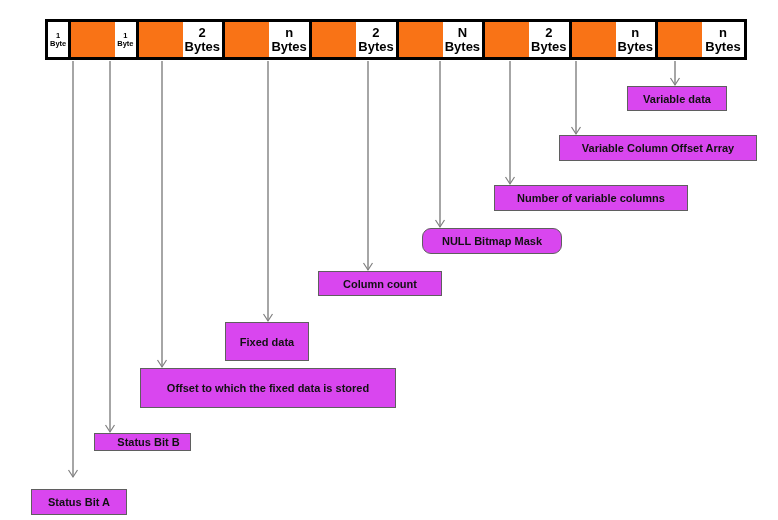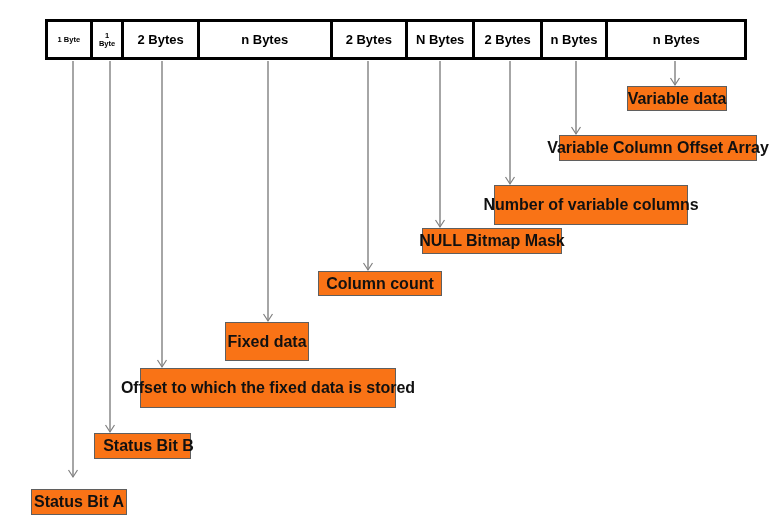--- a/index.html
+++ b/index.html
@@ -28,22 +28,23 @@
 
   
   #byte-bar {
     position: absolute;
     left: 45px;
     top: 19px;
     height: 41px;
     display: flex;
     border: 3px solid #000000;
     box-sizing: border-box;
-    background: #86efac;
+    background: #f97316;
     z-index: 3;
+    gap: 44px;
   }
   .byte-cell {
     box-sizing: border-box;
     border-right: 3px solid #000000;
     display: flex;
     align-items: center;
     justify-content: center;
     text-align: center;
     background: #ffffff;
     font-weight: bold;
@@ -56,25 +57,25 @@
     border-right: none;
   }
   .byte-cell.sz-lg { font-size: 13px; }
   .byte-cell.sz-sm { font-size: 7.5px; }
 
   
   .label-box {
     position: absolute;
     box-sizing: border-box;
     border: 1px solid #5f5f5f;
-    background: #f97316;
+    background: #d946ef;
     display: flex;
     align-items: center;
     justify-content: center;
-    font-size: 16px;
+    font-size: 11px;
     font-weight: bold;
     color: #111111;
     white-space: nowrap;
     z-index: 2;
   }
 </style>
 </head>
 <body>
 
 <div id="canvas">
@@ -126,23 +127,23 @@
       <div class="byte-cell sz-lg" style="width: 134px;">n Bytes</div>
       <div class="byte-cell sz-lg" style="width: 76px;">2  Bytes</div>
       <div class="byte-cell sz-lg" style="width: 68px;">N Bytes</div>
       <div class="byte-cell sz-lg" style="width: 68px;">2 Bytes</div>
       <div class="byte-cell sz-lg" style="width: 66px;">n Bytes</div>
       <div class="byte-cell sz-lg" style="width: 137px;">n Bytes</div>
     </div>
 
   <div id="callout-layer">
       <div class="label-box" style="left: 31px; top: 489px; width: 96px; height: 26px; border-color: rgb(95, 95, 95); color: rgb(17, 17, 17);">Status Bit A</div>
-      <div class="label-box" style="left: 94px; top: 433px; width: 97px; height: 26px; border-color: rgb(95, 95, 95); color: rgb(17, 17, 17); padding-left: 12px;">Status Bit B</div>
+      <div class="label-box" style="left: 94px; top: 433px; width: 97px; height: 18px; border-color: rgb(95, 95, 95); color: rgb(17, 17, 17); padding-left: 12px;">Status Bit B</div>
       <div class="label-box" style="left: 140px; top: 368px; width: 256px; height: 40px; border-color: rgb(95, 95, 95); color: rgb(17, 17, 17);">Offset to which the fixed data is stored</div>
       <div class="label-box" style="left: 225px; top: 322px; width: 84px; height: 39px; border-color: rgb(95, 95, 95); color: rgb(17, 17, 17);">Fixed data</div>
       <div class="label-box" style="left: 318px; top: 271px; width: 124px; height: 25px; border-color: rgb(95, 95, 95); color: rgb(17, 17, 17);">Column count</div>
-      <div class="label-box" style="left: 422px; top: 228px; width: 140px; height: 26px; border-color: rgb(95, 95, 95); color: rgb(17, 17, 17);">NULL Bitmap Mask</div>
-      <div class="label-box" style="left: 494px; top: 185px; width: 194px; height: 40px; border-color: rgb(95, 95, 95); color: rgb(17, 17, 17);">Number of variable columns</div>
+      <div class="label-box" style="left: 422px; top: 228px; width: 140px; height: 26px; border-color: rgb(95, 95, 95); color: rgb(17, 17, 17); border-radius: 9px;">NULL Bitmap Mask</div>
+      <div class="label-box" style="left: 494px; top: 185px; width: 194px; height: 26px; border-color: rgb(95, 95, 95); color: rgb(17, 17, 17);">Number of variable columns</div>
       <div class="label-box" style="left: 559px; top: 135px; width: 198px; height: 26px; border-color: rgb(95, 95, 95); color: rgb(17, 17, 17);">Variable Column Offset Array</div>
       <div class="label-box" style="left: 627px; top: 86px; width: 100px; height: 25px; border-color: rgb(95, 95, 95); color: rgb(17, 17, 17);">Variable data</div>
     </div>
 
 </div>
 
 </body></html>

